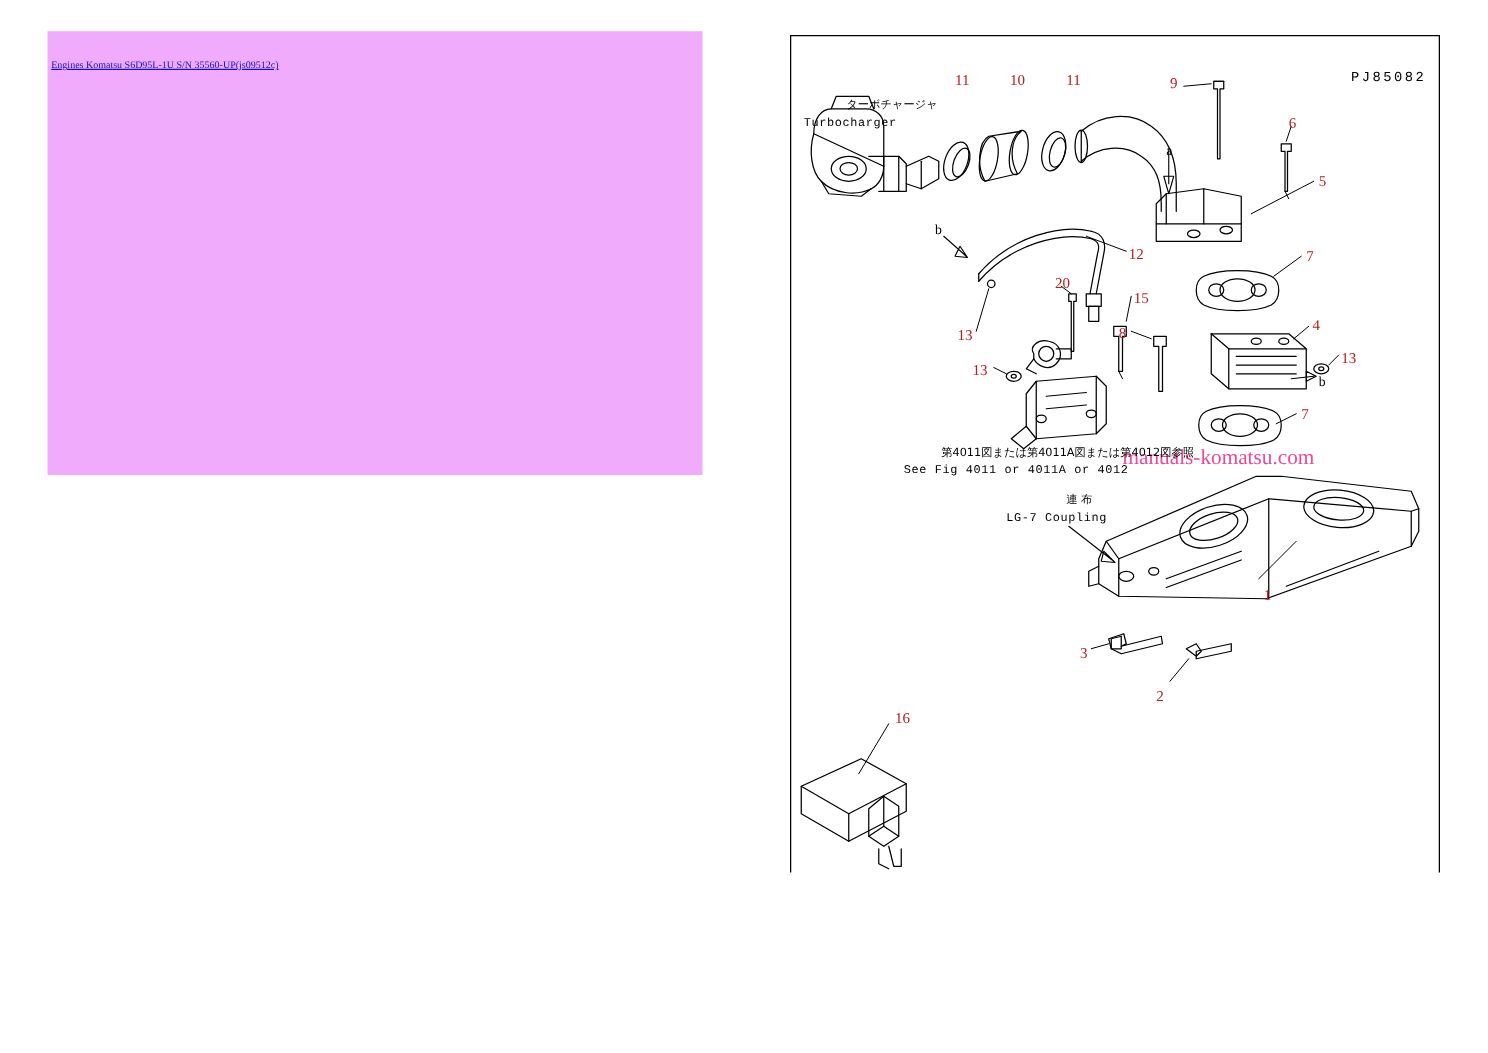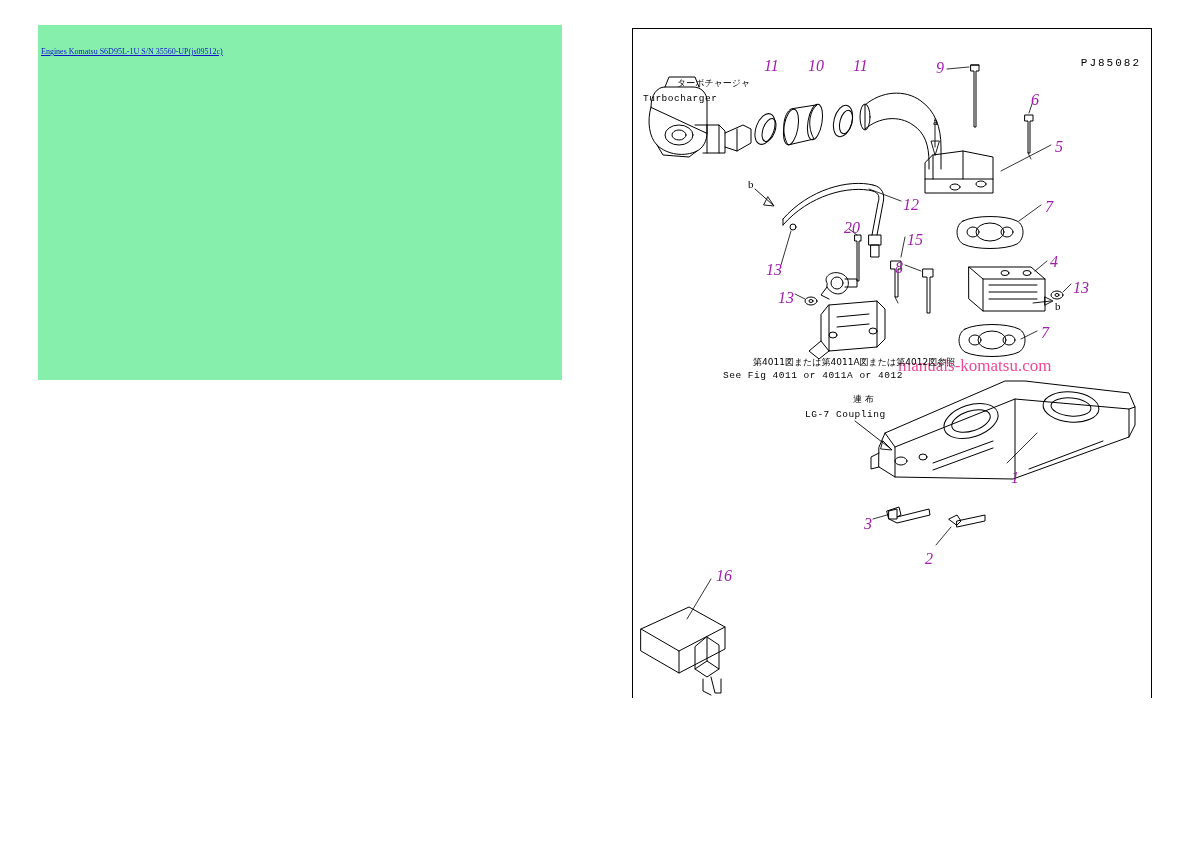--- a/index.html
+++ b/index.html
@@ -15,21 +15,21 @@
     overflow: hidden;
   }
 
   
   #left-panel {
     position: absolute;
     left: 38px;
     top: 25px;
     width: 524px;
     height: 355px;
-    background: #86efac;
+    background: #f0abfc;
   }
   #left-link {
     position: absolute;
     left: 3px;
     top: 22px;
     font-size: 8px;
     color: #1111cc;
     text-decoration: underline;
     white-space: nowrap;
     font-family: "Liberation Serif", serif;
@@ -66,24 +66,23 @@
   .dwg-label {
     position: absolute;
     font-family: "Liberation Serif", serif;
     font-size: 11px;
     color: #000;
     white-space: nowrap;
   }
   .dwg-num {
     position: absolute;
     font-family: "Liberation Serif", serif;
-    font-size: 16px;
-    color: #a21caf;
-    white-space: nowrap;
-    font-style: italic;
+    font-size: 12px;
+    color: #b91c1c;
+    white-space: nowrap;
   }
   .dwg-mono {
     position: absolute;
     font-family: "Liberation Mono", monospace;
     font-size: 9.5px;
     color: #000;
     white-space: nowrap;
     letter-spacing: 0.5px;
   }
   .dwg-jp {

